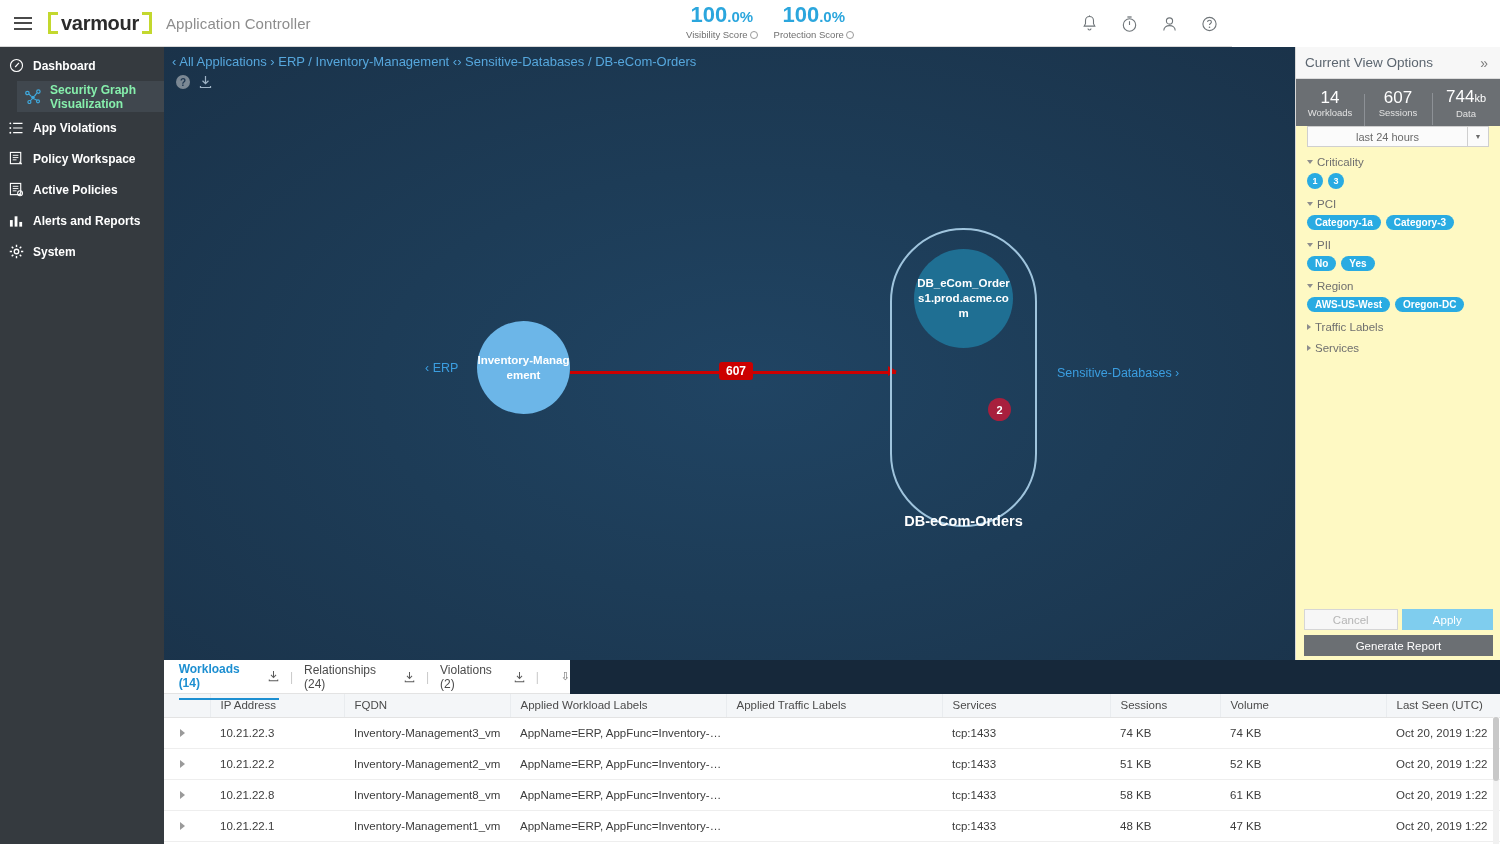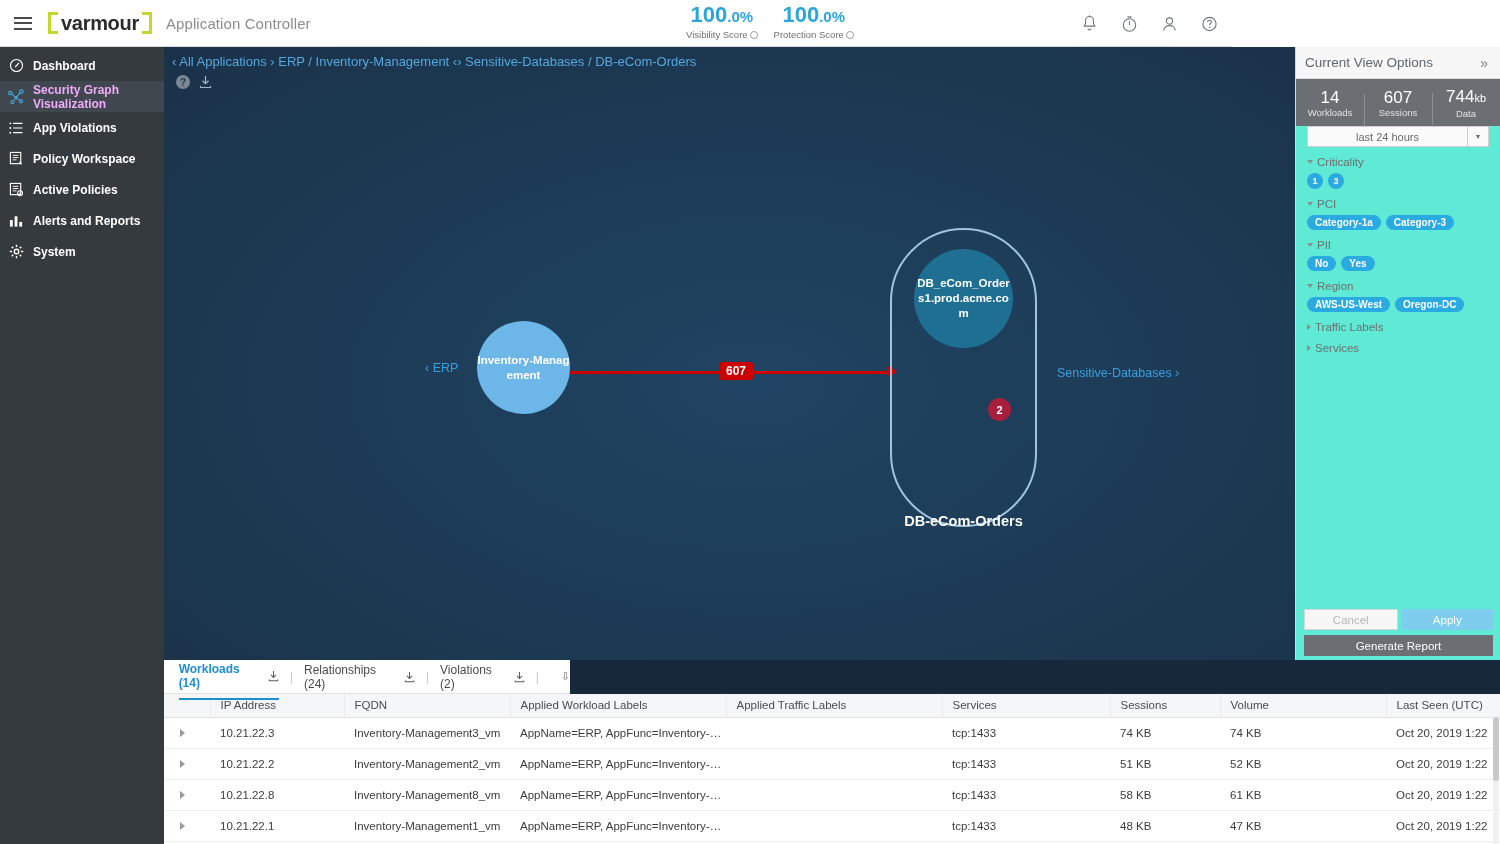--- a/index.html
+++ b/index.html
@@ -62,21 +62,21 @@
   .sidebar {
     position: absolute; top: 47px; left: 0; width: 164px; height: 797px;
     background: #353a3f;
   }
   .nav-item {
     display: flex; align-items: center; height: 31px; padding-left: 8px;
     color: #ffffff; font-size: 12px; font-weight: bold; cursor: pointer;
     gap: 9px;
   }
   .nav-item:first-child { margin-top: 3px; }
-  .nav-item.active { background: #40474e; color: #f0abfc; }
+  .nav-item.active { background: #40474e; color: #86efac; margin-left: 17px; }
   .nav-item .nicon { width: 16px; height: 16px; display: flex; align-items: center; justify-content: center; flex: 0 0 16px; }
   .nav-item svg { display: block; }
 
   
   .canvas {
     position: absolute; top: 47px; left: 164px; width: 1131px; height: 613px;
     background: radial-gradient(ellipse at 52% 55%, #204463 0%, #1d3c57 45%, #1a3249 100%);
     overflow: hidden;
   }
   .breadcrumb {
@@ -128,21 +128,21 @@
   }
   .side-link {
     position: absolute; color: #3b9ee0; font-size: 12.5px; cursor: pointer; white-space: nowrap;
   }
   .link-erp { left: 261px; top: 314px; }
   .link-sens { left: 893px; top: 319px; }
 
   
   .rpanel {
     position: absolute; top: 47px; left: 1295px; width: 205px; height: 613px;
-    background: #5eead4; border-left: 1px solid #d8d8d8;
+    background: #fef9c3; border-left: 1px solid #d8d8d8;
   }
   .rp-head {
     height: 32px; display: flex; align-items: center; justify-content: space-between;
     padding: 0 12px 0 9px; color: #5c6670; font-size: 13.5px;
     border-bottom: 1px solid #dcdcdc; background: #f7f7f7;
   }
   .rp-head .chev { font-size: 14px; color: #7b7b7b; cursor: pointer; }
   .stats {
     background: #6b6f73; color: #ffffff; height: 47px;
     display: flex; align-items: center; justify-content: center; gap: 0px;

